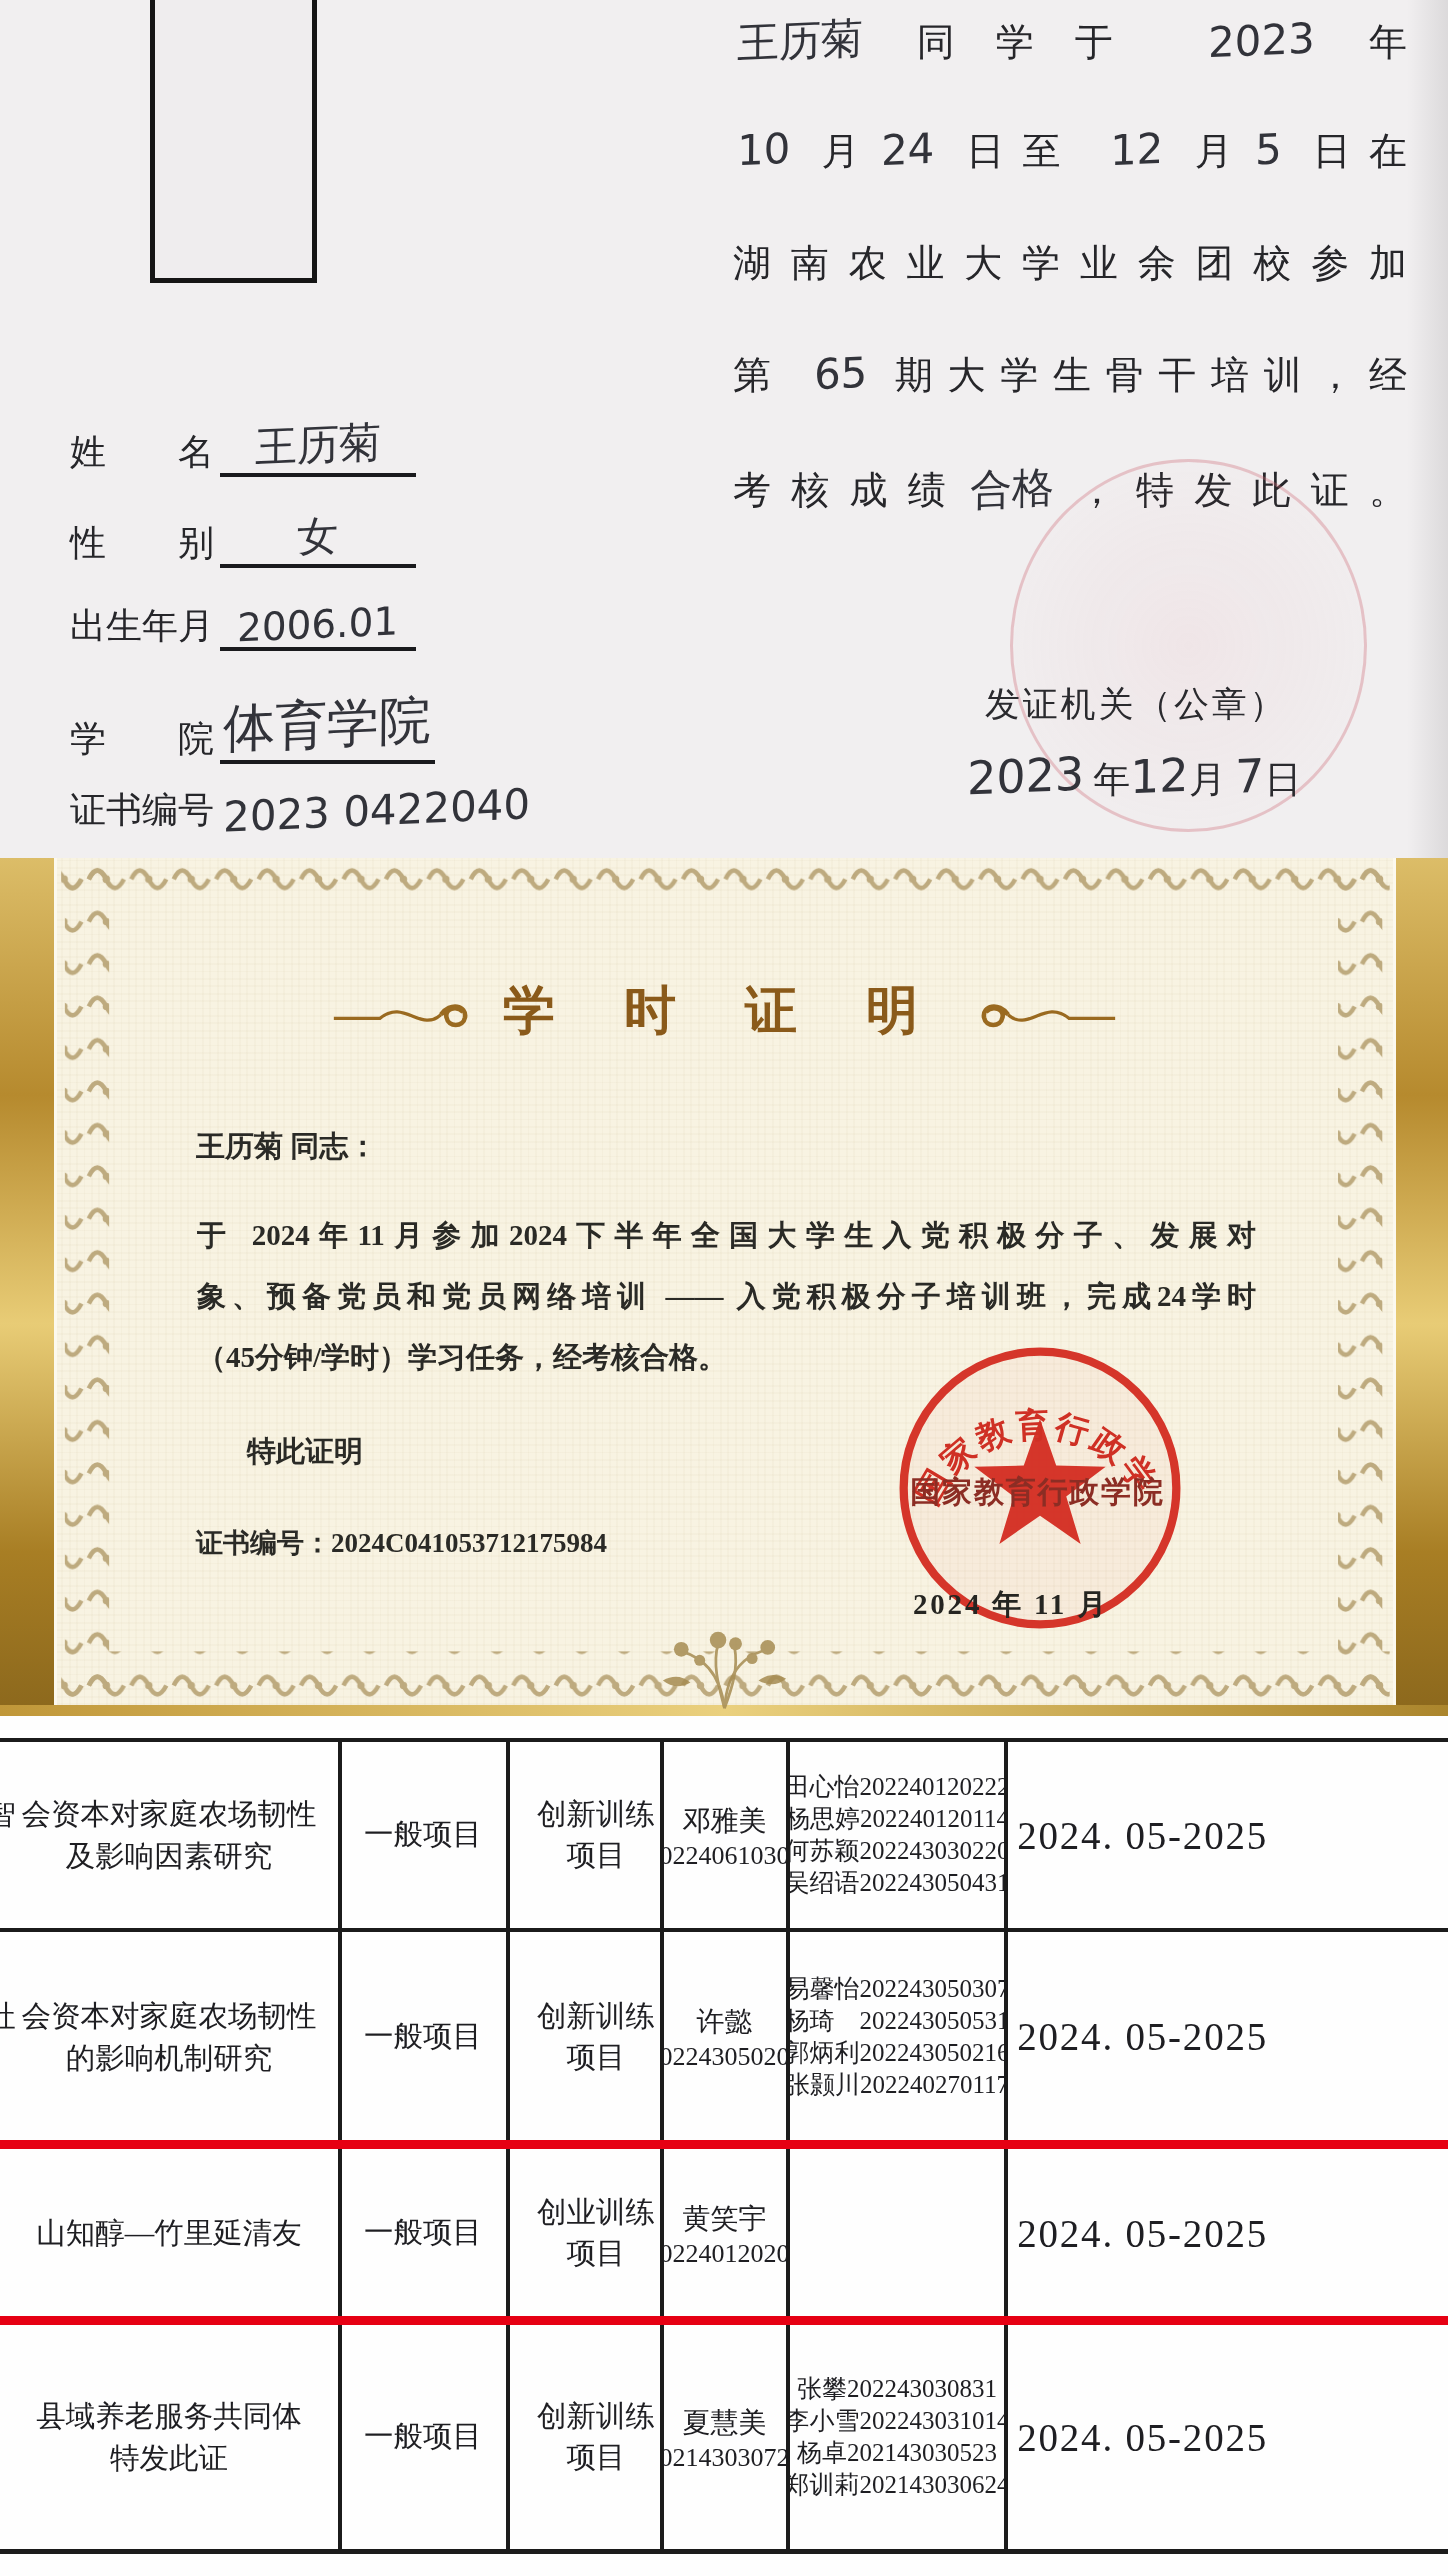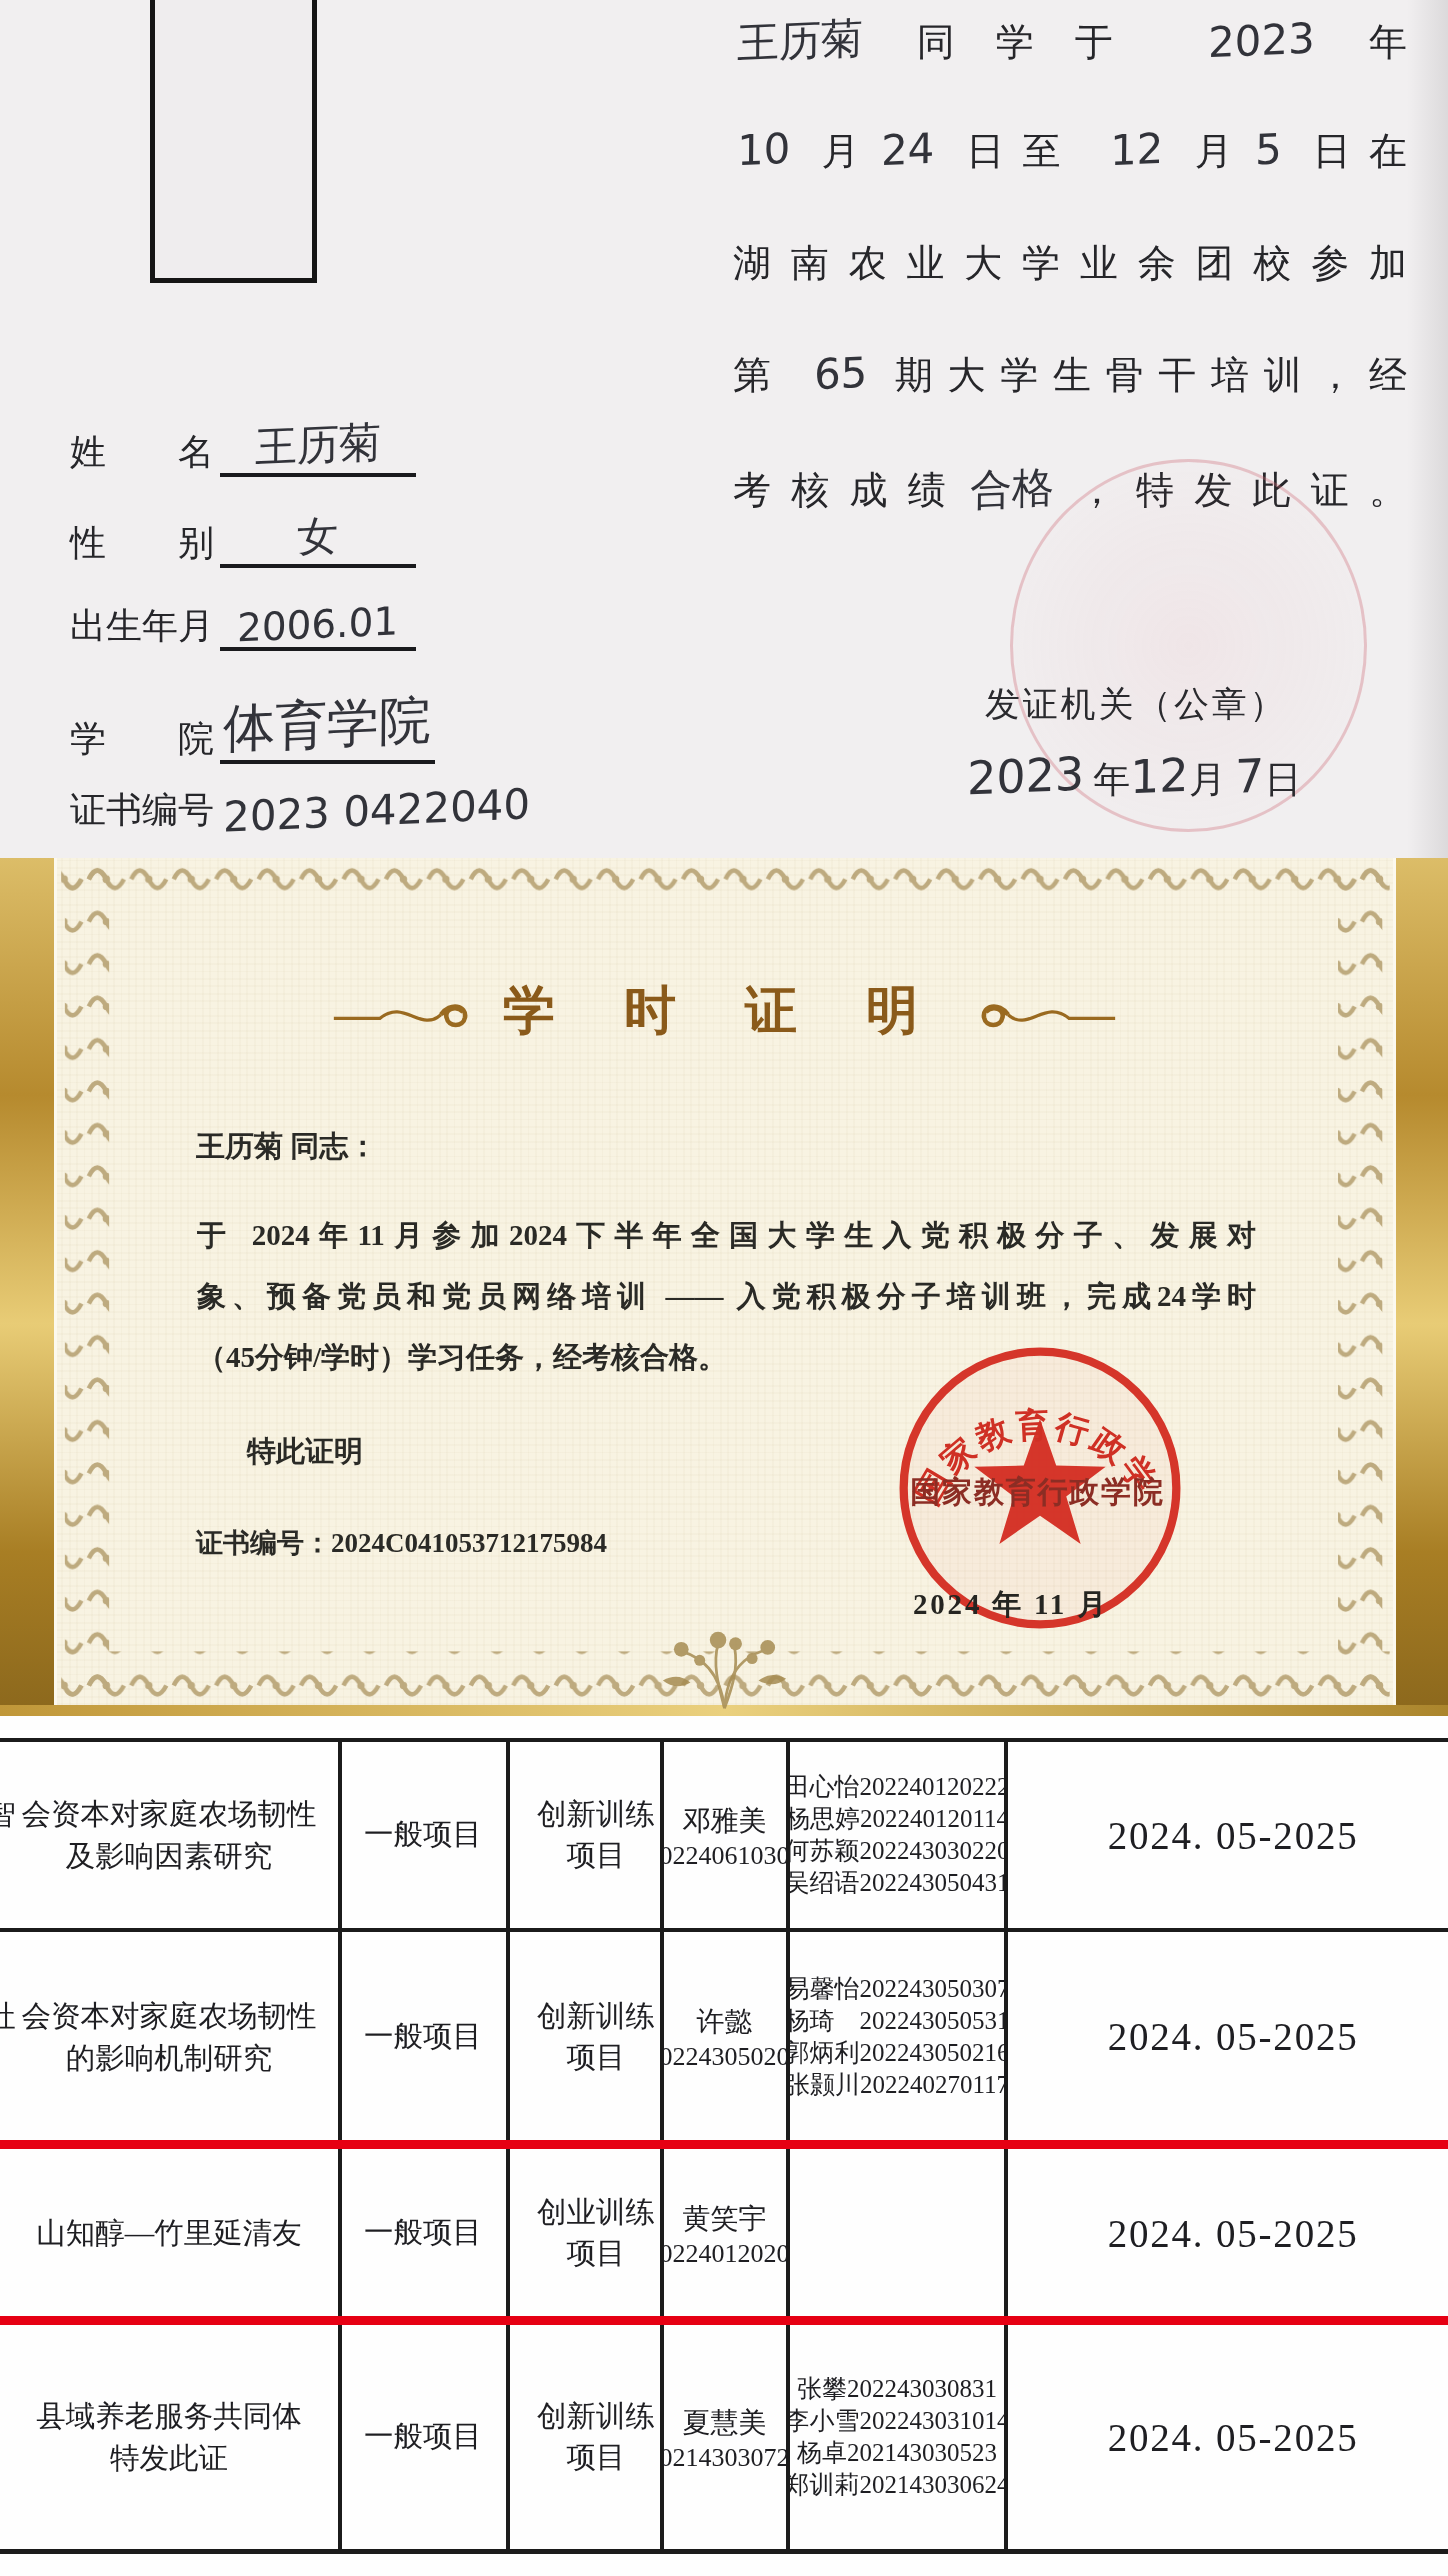--- a/index.html
+++ b/index.html
@@ -74,21 +74,21 @@
   .h-top{top:22px;} .h-r1{top:212px;} .h-bot{top:833px;height:4.6px;}
   .redline{position:absolute;left:0;width:1449px;height:9.2px;background:#e60013;z-index:5;}
   .red-top{top:424px;} .red-bot{top:600px;}
   .trow{position:absolute;left:0;width:1449px;}
   .row0{top:26px;height:186px;} .row1{top:216px;height:209px;}
   .row2{top:434px;height:166px;} .row3{top:609px;height:224px;}
   .cell{position:absolute;top:0;height:100%;display:flex;align-items:center;justify-content:center;
       overflow:hidden;color:#1e1e22;}
   .c0{left:0;width:338px;position:absolute;} .c1{left:341px;width:164px;}
   .c2{left:509px;width:150px;} .c3{left:663px;width:123px;}
-  .c4{left:790px;width:214px;} .c5{left:1008px;width:441px;justify-content:center;}
+  .c4{left:790px;width:214px;} .c5{left:1008px;width:441px;justify-content:flex-start;}
   .proj{font-size:29.5px;line-height:42px;text-align:center;}
   .clipchar{position:absolute;left:0;top:calc(50% - 42px);width:15.7px;height:42px;line-height:42px;
       overflow:hidden;direction:rtl;font-size:29.5px;color:#1e1e22;}
   .cat{font-size:29.5px;}
   .type{font-size:29.5px;line-height:41px;text-align:center;margin-left:24px;}
   .leader{text-align:center;}
   .lead-name{font-size:28px;line-height:41px;}
   .lead-id{font-size:26px;}
   .members{font-size:25px;line-height:32px;text-align:center;white-space:nowrap;}
   .period{font-size:39px;letter-spacing:1.8px;white-space:nowrap;padding-left:9.2px;}

